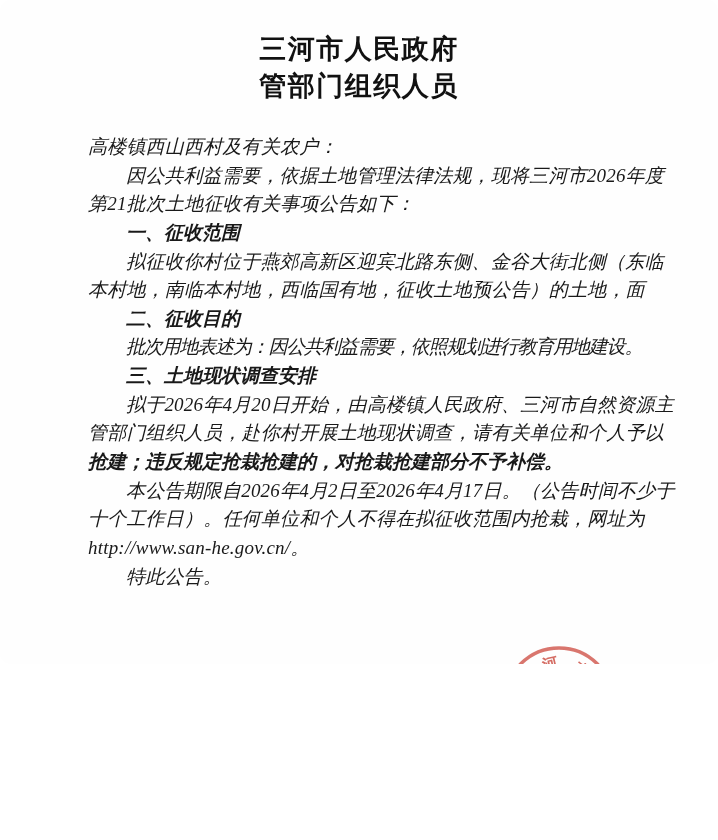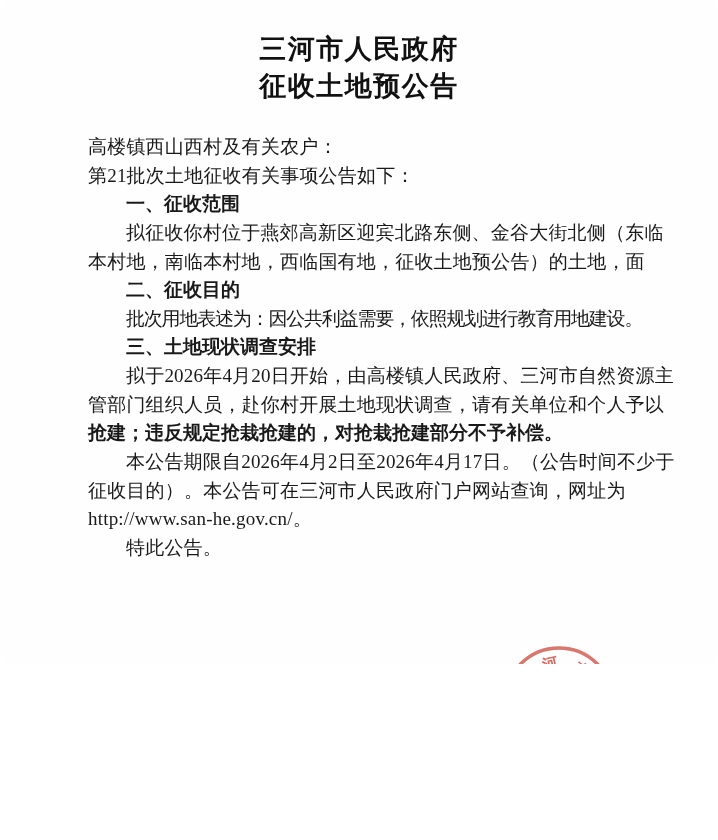--- a/index.html
+++ b/index.html
@@ -36,20 +36,21 @@
     right: 14px;
     font-family: "Liberation Serif", serif;
     font-size: 19px;
     color: #191919;
   }
   .line {
     height: 28.65px;
     line-height: 28.65px;
     white-space: nowrap;
     letter-spacing: 0.2px;
+    font-style: italic;
   }
   .line.indent { padding-left: 38px; }
   .line.bold {
     font-family: "Liberation Sans", sans-serif;
     font-weight: bold;
     letter-spacing: 0;
   }
   .line.tight { letter-spacing: -1.2px; }
   .signature-org {
     position: absolute;
@@ -81,37 +82,38 @@
     opacity: 0.88;
   }
 </style>
 </head>
 <body>
 
 <div class="page">
 
   <div class="title">
     <div>三河市人民政府</div>
-    <div>征收土地预公告</div>
+    <div>管部门组织人员</div>
   </div>
 
   <div class="body-text">
       <div class="line">高楼镇西山西村及有关农户：</div>
+      <div class="line indent">因公共利益需要，依据土地管理法律法规，现将三河市2026年度</div>
       <div class="line">第21批次土地征收有关事项公告如下：</div>
       <div class="line indent bold">一、征收范围</div>
       <div class="line indent">拟征收你村位于燕郊高新区迎宾北路东侧、金谷大街北侧（东临</div>
       <div class="line">本村地，南临本村地，西临国有地，征收土地预公告）的土地，面</div>
       <div class="line indent bold">二、征收目的</div>
       <div class="line indent tight">批次用地表述为：因公共利益需要，依照规划进行教育用地建设。</div>
       <div class="line indent bold">三、土地现状调查安排</div>
       <div class="line indent">拟于2026年4月20日开始，由高楼镇人民政府、三河市自然资源主</div>
       <div class="line">管部门组织人员，赴你村开展土地现状调查，请有关单位和个人予以</div>
       <div class="line bold">抢建；违反规定抢栽抢建的，对抢栽抢建部分不予补偿。</div>
       <div class="line indent">本公告期限自2026年4月2日至2026年4月17日。（公告时间不少于</div>
-      <div class="line">征收目的）。本公告可在三河市人民政府门户网站查询，网址为</div>
+      <div class="line">十个工作日）。任何单位和个人不得在拟征收范围内抢栽，网址为</div>
       <div class="line">http://www.san-he.gov.cn/。</div>
       <div class="line indent">特此公告。</div>
     </div>
 
   <div class="signature-org">三河市人民政府</div>
   <div class="signature-date">2026年4月2日</div>
 
   <svg class="seal" viewBox="0 0 120 120" xmlns="http://www.w3.org/2000/svg">
 
     <circle cx="60" cy="60" r="54" fill="none" stroke="#cb4136" stroke-width="3.4" opacity="0.82"></circle>

